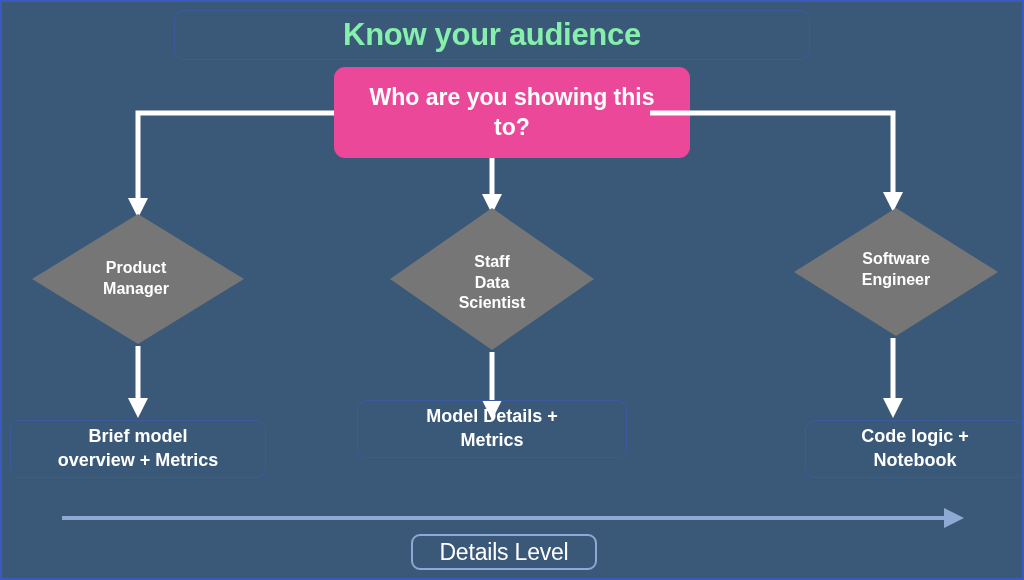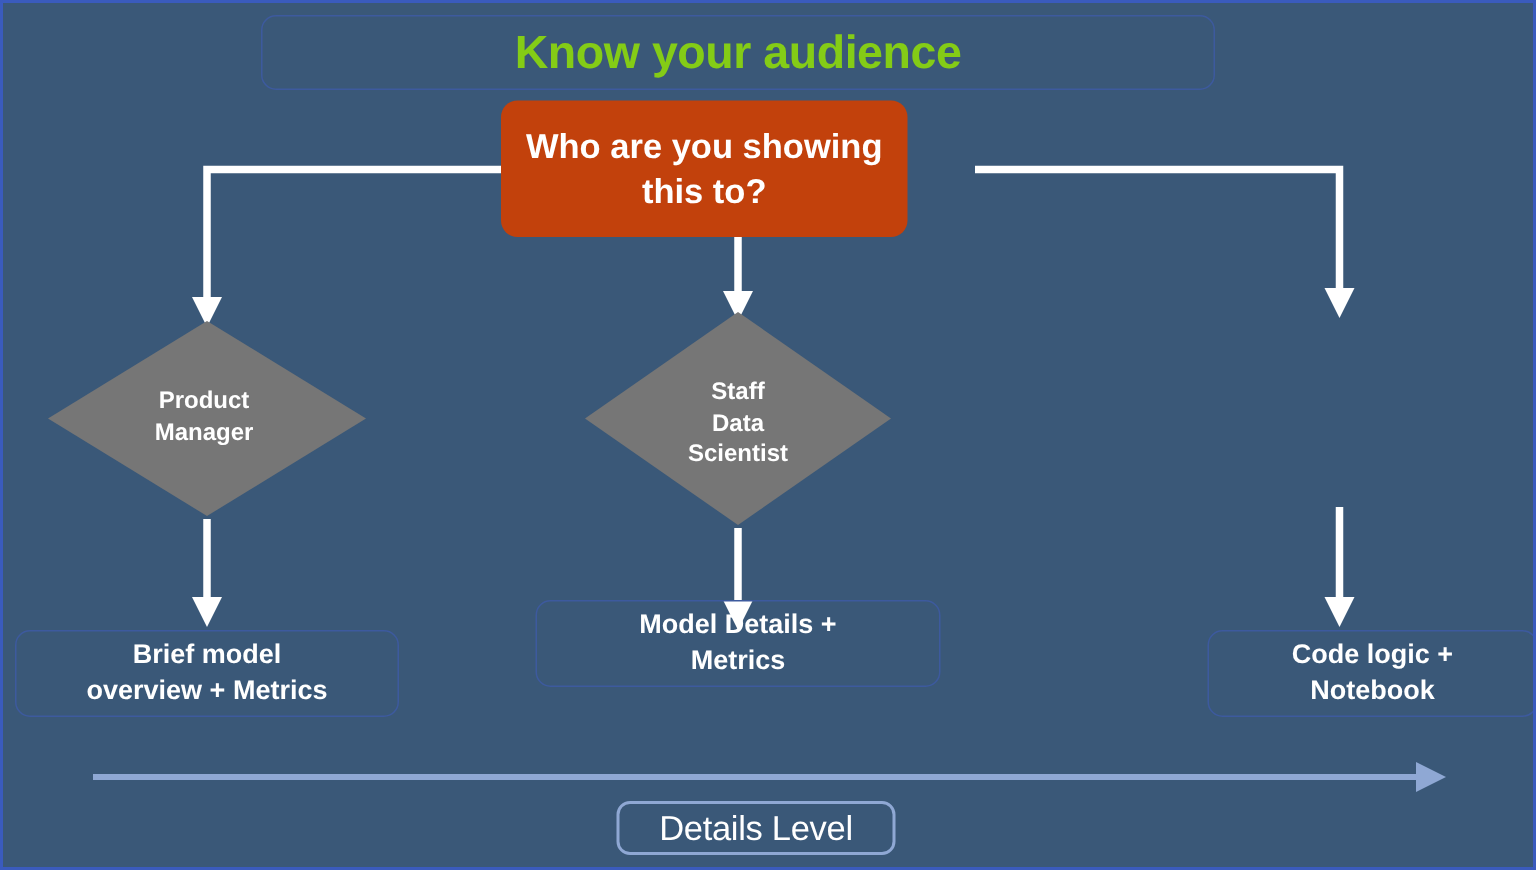--- a/index.html
+++ b/index.html
@@ -32,34 +32,34 @@
   }
   .title-text {
     position: absolute;
     left: 172px;
     top: 8px;
     width: 636px;
     height: 50px;
     display: flex;
     align-items: center;
     justify-content: center;
-    color: #84cc16;
+    color: #86efac;
     font-size: 31px;
     font-weight: bold;
     letter-spacing: -0.3px;
   }
 
   
   .root-box {
     position: absolute;
     left: 332px;
     top: 65px;
-    width: 271px;
+    width: 356px;
     height: 91px;
-    background: #c2410c;
+    background: #ec4899;
     border-radius: 11px;
     display: flex;
     align-items: center;
     justify-content: center;
     text-align: center;
     box-sizing: border-box;
   }
   .root-box span {
     color: #ffffff;
     font-size: 23px;
@@ -203,20 +203,25 @@
 Manager</div>
   </div>
 
   <div class="diamond" id="diamond-sds">
     <div class="shape"></div>
     <div class="dlabel">Staff
 Data
 Scientist</div>
   </div>
 
+  <div class="diamond" id="diamond-swe">
+    <div class="shape"></div>
+    <div class="dlabel">Software
+Engineer</div>
+  </div>
 
   <div class="outcome" id="outcome-pm">
     <span>Brief model
 overview + Metrics</span>
   </div>
   <div class="outcome" id="outcome-sds">
     <span>Model Details +
 Metrics</span>
   </div>
   <div class="outcome" id="outcome-swe">

